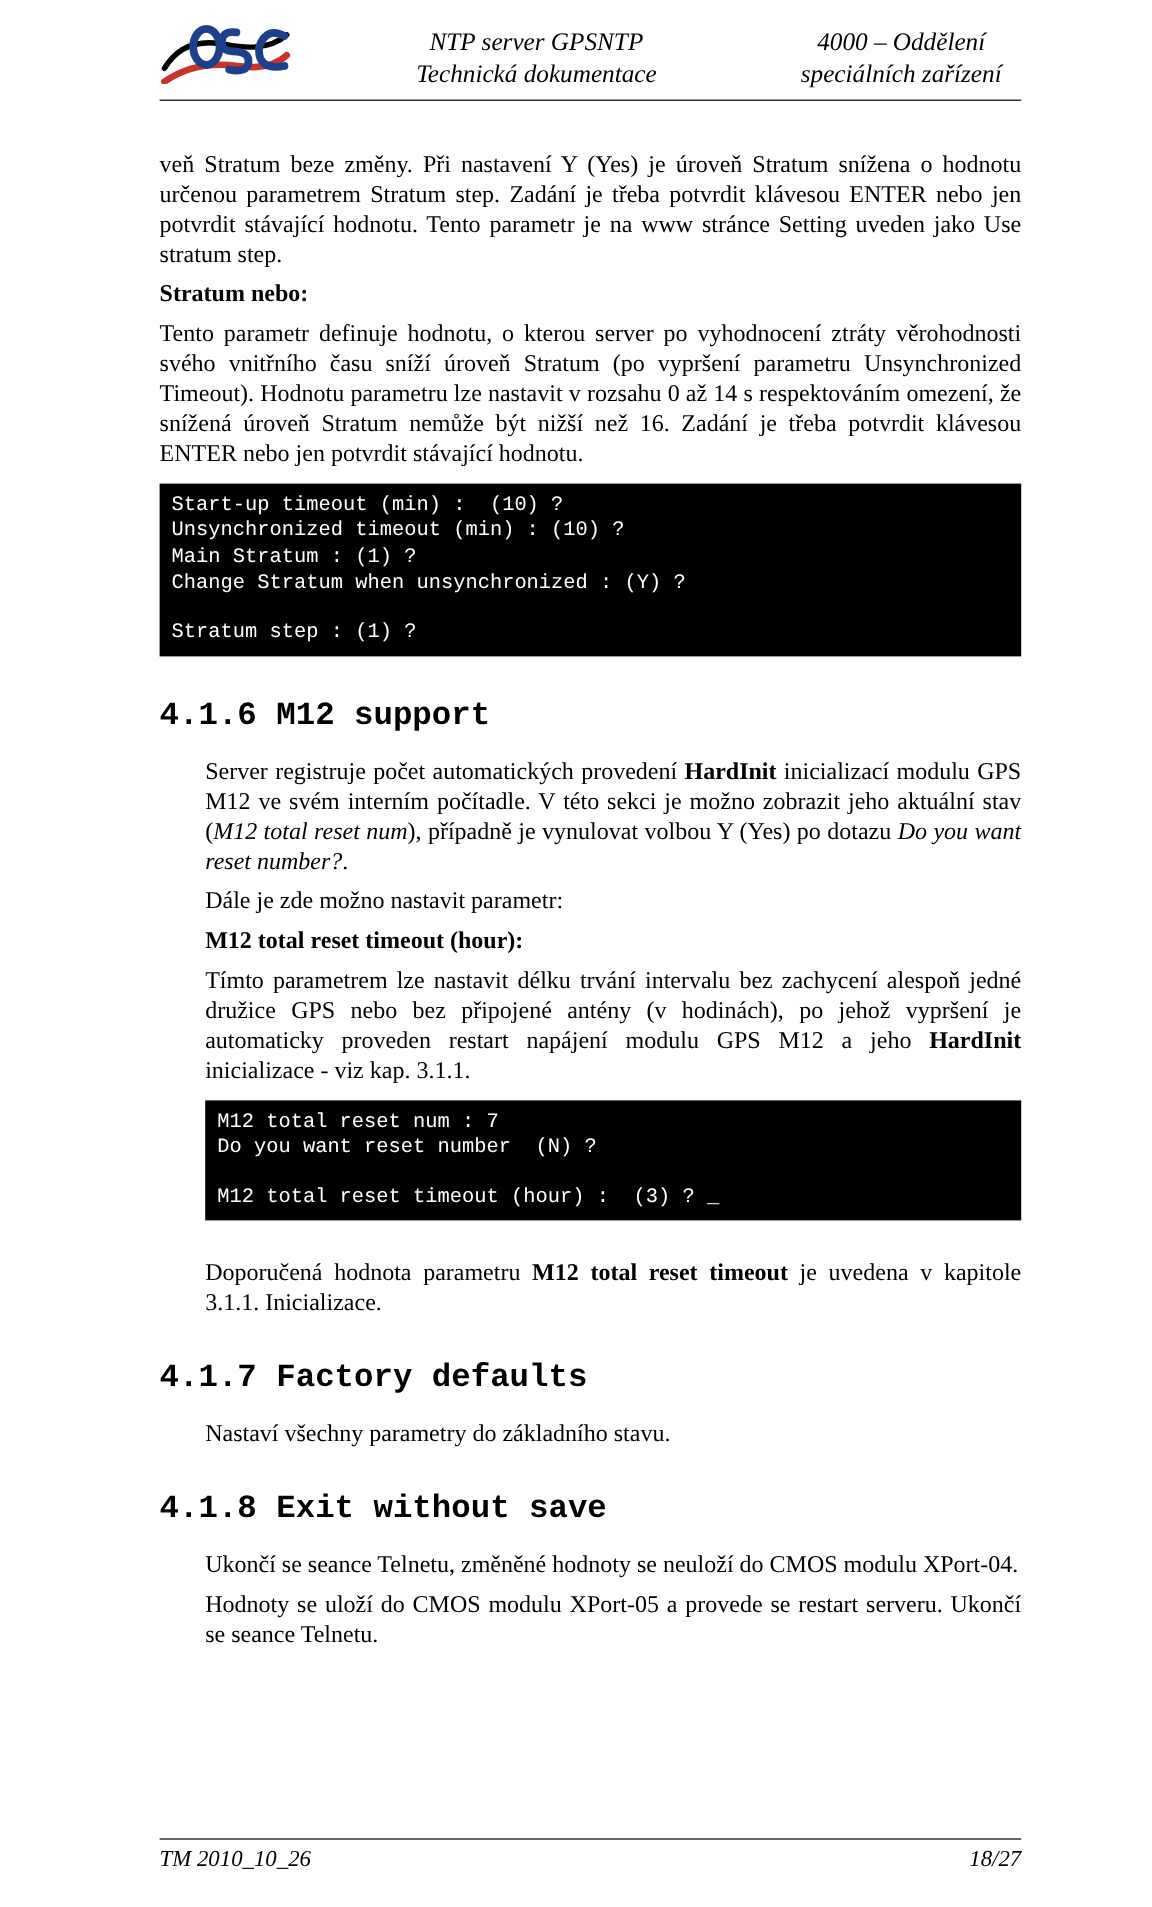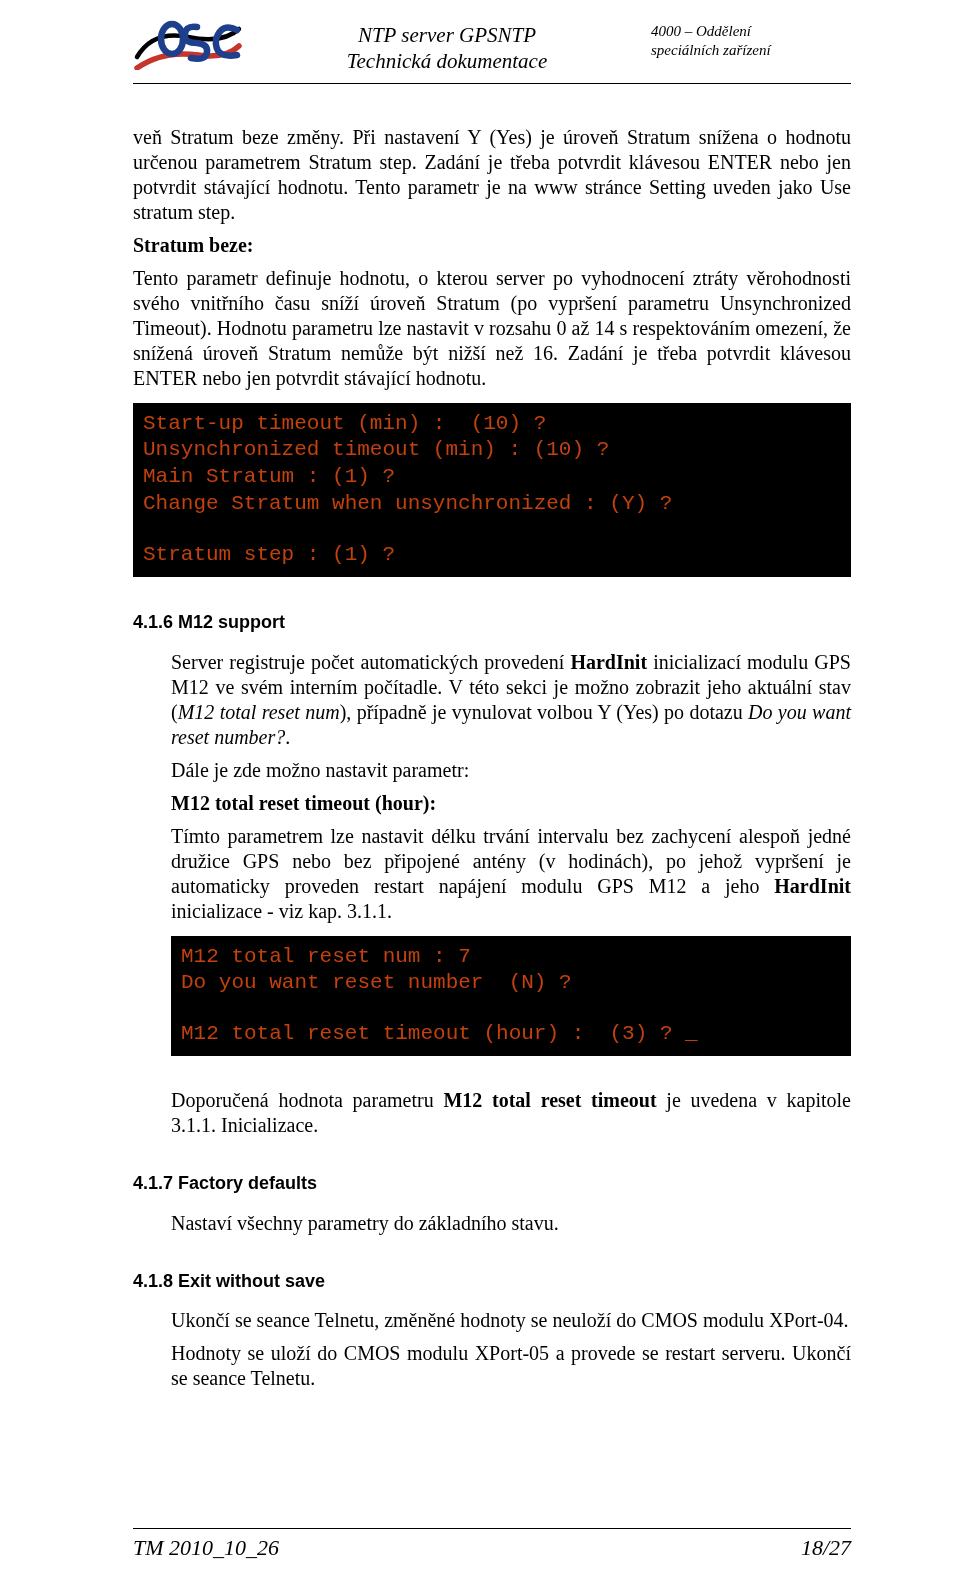--- a/index.html
+++ b/index.html
@@ -36,61 +36,61 @@
   .logo svg { width: 110px; height: 50px; }
   .header-center {
     text-align: center;
     font-style: italic;
     font-size: 21px;
     line-height: 1.25;
     flex: 1;
     padding: 2px 8px 0 8px;
   }
   .header-right {
-    text-align: left;
+    text-align: center;
     font-style: italic;
-    font-size: 15px;
+    font-size: 21px;
     line-height: 1.25;
     min-width: 200px;
     padding-top: 2px;
   }
   .content {
     flex: 1;
     font-size: 20px;
     line-height: 1.25;
   }
   .content p { margin: 0 0 8px 0; text-align: justify; }
   .content .para-top { margin-top: 11px; }
   .sub-heading {
     font-weight: bold;
     margin: 20px 0 6px 0;
   }
   h2.section-title {
-    font-family: Liberation Sans, sans-serif;
+    font-family: Liberation Mono, monospace;
     font-weight: bold;
-    font-size: 18px;
+    font-size: 27px;
     margin: 34px 0 16px 0;
   }
   .indent { margin-left: 38px; }
   .terminal {
     background: #000;
-    color: #c2410c;
+    color: #ffffff;
     font-family: "Courier New", Courier, monospace;
-    font-size: 21px;
+    font-size: 17px;
     line-height: 1.28;
     padding: 8px 10px;
     white-space: pre;
     margin: 12px 0 16px 0;
   }
   .terminal .blank-line { display: block; height: 1.15em; }
   .footer {
     display: flex;
     justify-content: space-between;
     font-style: italic;
-    font-size: 22px;
+    font-size: 19px;
     border-top: 1.5px solid #000;
     padding-top: 6px;
     margin-top: 22px;
   }
   .nowrap { white-space: nowrap; }
 </style>
 </head>
 <body>
 
 <div class="page">
@@ -116,21 +116,21 @@
     <div class="header-right">
       <span>4000 – Oddělení</span><br>
       <span>speciálních zařízení</span>
     </div>
   </div>
 
   <div class="content">
 
     <p class="para-top">veň Stratum beze změny. Při nastavení Y (Yes) je úroveň Stratum snížena o hodnotu určenou parametrem Stratum step. Zadání je třeba potvrdit klávesou ENTER nebo jen potvrdit stávající hodnotu. Tento parametr je na www stránce Setting uveden jako Use stratum step.</p>
 
-    <p class="sub-heading">Stratum beze:</p>
+    <p class="sub-heading">Stratum nebo:</p>
 
     <p>Tento parametr definuje hodnotu, o kterou server po vyhodnocení ztráty věrohodnosti svého vnitřního času sníží úroveň Stratum (po vypršení parametru Unsynchronized Timeout). Hodnotu parametru lze nastavit v rozsahu 0 až 14 s respektováním omezení, že snížená úroveň Stratum nemůže být nižší než 16. Zadání je třeba potvrdit klávesou ENTER nebo jen potvrdit stávající hodnotu.</p>
 
     <div class="terminal"><span>Start-up timeout (min) :  (10) ?</span>
 <span>Unsynchronized timeout (min) : (10) ?</span>
 <span>Main Stratum : (1) ?</span>
 <span>Change Stratum when unsynchronized : (Y) ?</span>
 <span class="blank-line"></span><span>Stratum step : (1) ?</span></div>
 
     <h2 class="section-title">4.1.6 M12 support</h2>

